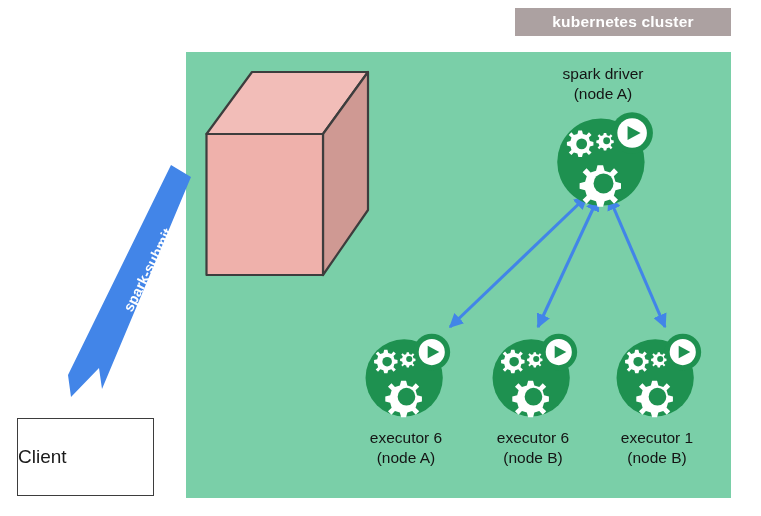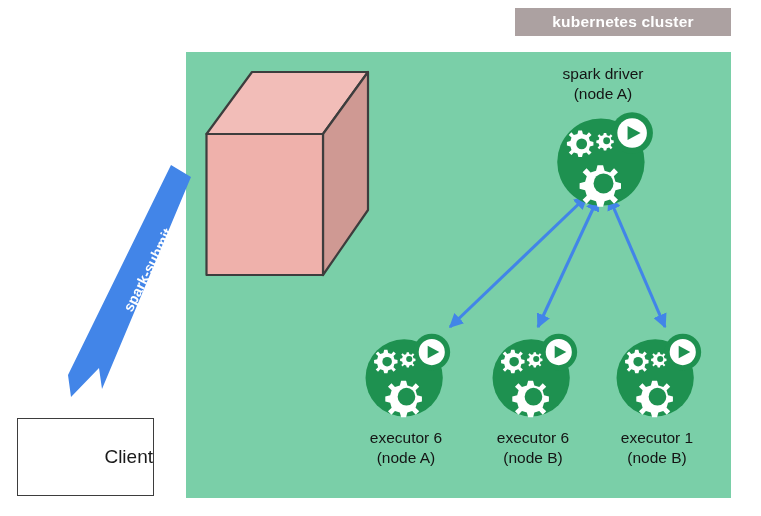--- a/index.html
+++ b/index.html
@@ -82,21 +82,21 @@
   #client-box {
     position: absolute;
     left: 17px;
     top: 418px;
     width: 135px;
     height: 76px;
     background: #ffffff;
     border: 1.6px solid #3d3d3d;
     display: flex;
     align-items: center;
-    justify-content: flex-end;
+    justify-content: flex-start;
     font-size: 19px;
     color: #1a1a1a;
     z-index: 20;
   }
 
   
   #spark-submit-arrow {
     position: absolute;
     left: 55px;
     top: 165px;

